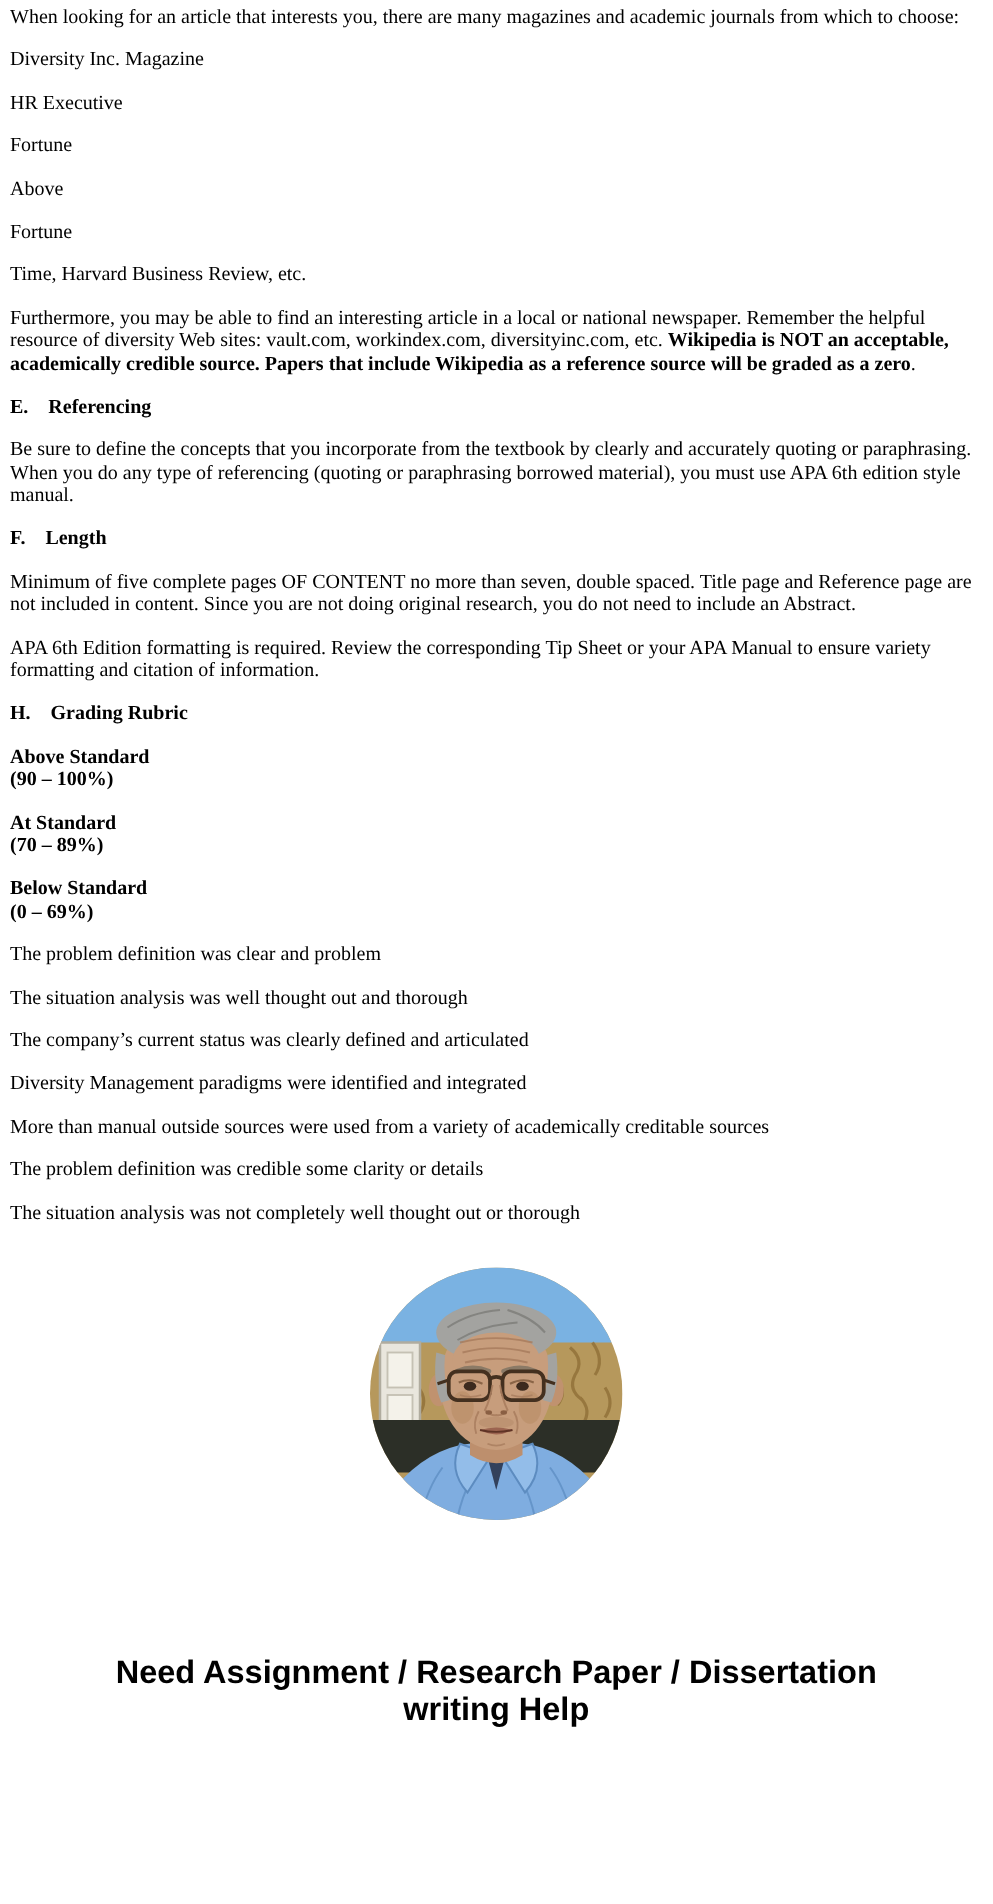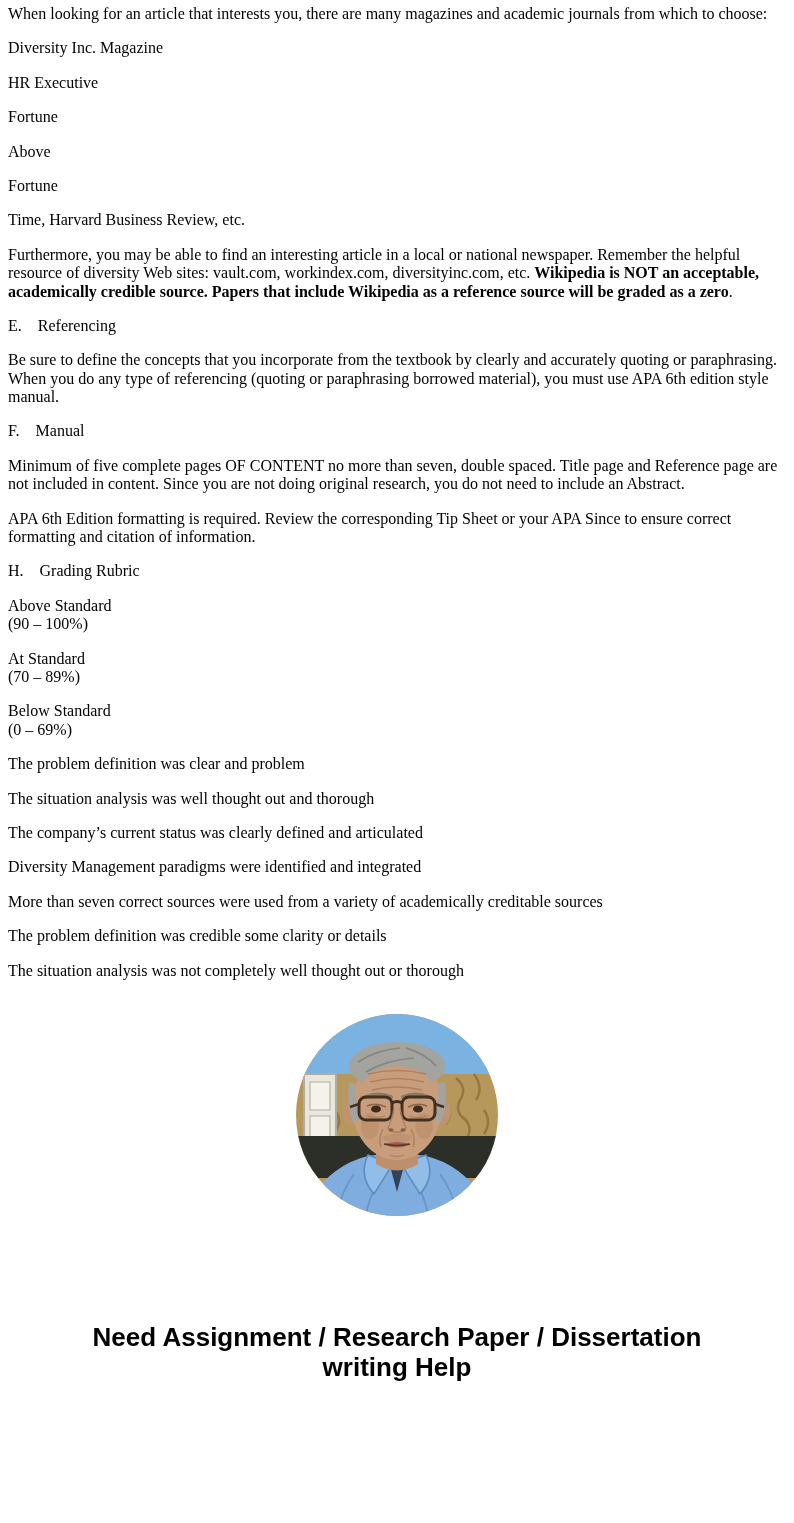--- a/index.html
+++ b/index.html
@@ -14,21 +14,21 @@
   }
   .doc {
     padding: 5px 8px 0 8px;
     font-family: "Liberation Serif", serif;
     font-size: 16px;
     line-height: 1.15;
     color: #000000;
   }
   .doc p { margin: 16px 0; }
   .doc p:first-child { margin-top: 0; }
-  .hd { font-weight: normal; }
+  .hd { font-weight: bold; }
   .pre { white-space: pre-wrap; }
   .portrait-wrap {
     margin-top: 34px;
     display: flex;
     justify-content: center;
   }
   .portrait-wrap svg {
     width: 202px;
     height: 202px;
     display: block;
@@ -57,41 +57,41 @@
     <p>Fortune</p>
     <p>Above</p>
     <p>Fortune</p>
     <p>Time, Harvard Business Review, etc.</p>
 
     <p><span>Furthermore, you may be able to find an interesting article in a local or national newspaper. Remember the helpful resource of diversity Web sites: vault.com, workindex.com, diversityinc.com, etc. </span><strong>Wikipedia is NOT an acceptable, academically credible source. Papers that include Wikipedia as a reference source will be graded as a zero</strong><span>.</span></p>
 
     <p class="hd pre">E.    Referencing</p>
     <p>Be sure to define the concepts that you incorporate from the textbook by clearly and accurately quoting or paraphrasing. When you do any type of referencing (quoting or paraphrasing borrowed material), you must use APA 6th edition style manual.</p>
 
-    <p class="hd pre">F.    Manual</p>
+    <p class="hd pre">F.    Length</p>
     <p>Minimum of five complete pages OF CONTENT no more than seven, double spaced. Title page and Reference page are not included in content. Since you are not doing original research, you do not need to include an Abstract.</p>
 
-    <p>APA 6th Edition formatting is required. Review the corresponding Tip Sheet or your APA Since to ensure correct formatting and citation of information.</p>
+    <p>APA 6th Edition formatting is required. Review the corresponding Tip Sheet or your APA Manual to ensure variety formatting and citation of information.</p>
 
     <p class="hd pre">H.    Grading Rubric</p>
 
 
     <p class="hd pre">Above Standard
 (90 – 100%)</p>
     <p class="hd pre">At Standard
 (70 – 89%)</p>
     <p class="hd pre">Below Standard
 (0 – 69%)</p>
 
 
     <p>The problem definition was clear and problem</p>
     <p>The situation analysis was well thought out and thorough</p>
     <p>The company’s current status was clearly defined and articulated</p>
     <p>Diversity Management paradigms were identified and integrated</p>
-    <p>More than seven correct sources were used from a variety of academically creditable sources</p>
+    <p>More than manual outside sources were used from a variety of academically creditable sources</p>
     <p>The problem definition was credible some clarity or details</p>
     <p>The situation analysis was not completely well thought out or thorough</p>
   </div>
 
   <div class="portrait-wrap">
     <svg viewBox="0 0 202 202">
       <defs>
         <clipPath id="circleClip">
             <circle cx="101" cy="101" r="101"></circle>
           </clipPath>

